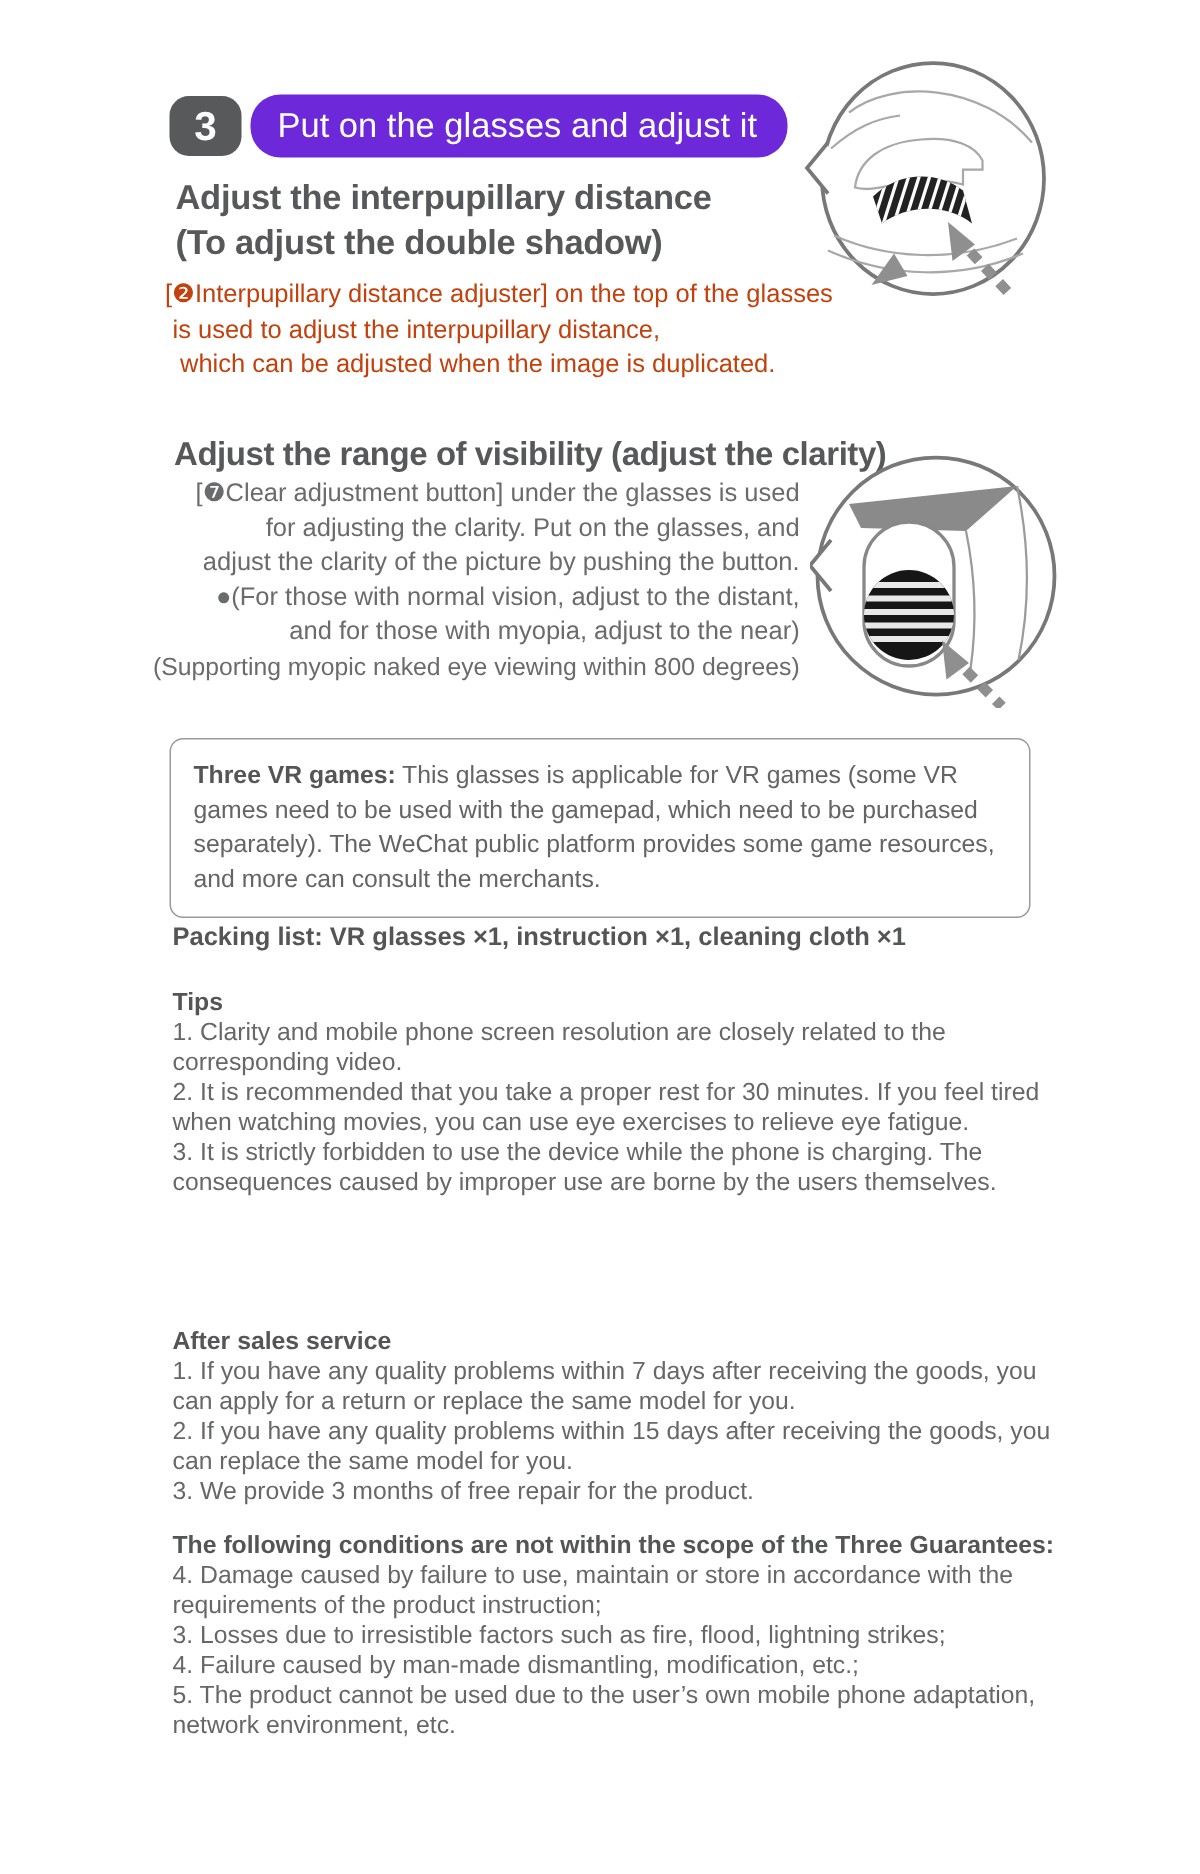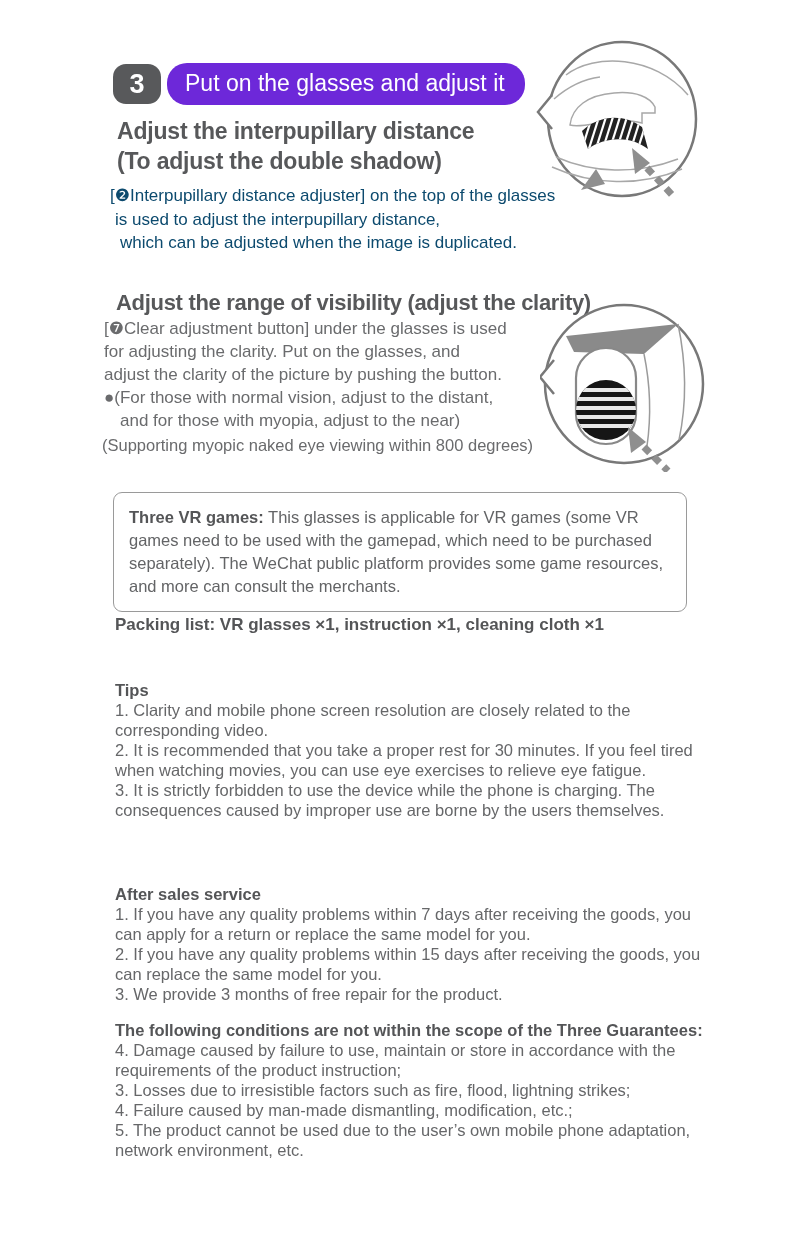--- a/index.html
+++ b/index.html
@@ -16,39 +16,39 @@
     font-size:27px;font-weight:bold;display:flex;align-items:center;justify-content:center;
   }
   .pill{
     height:40px;border-radius:20px;background:#6d28d9;color:#fff;
     font-size:23px;display:flex;align-items:center;padding:0 20px 2px 18px;white-space:nowrap;
   }
   
   .h1{left:117px;top:116px;font-size:23px;font-weight:bold;color:#57585a;line-height:30px;letter-spacing:-0.2px;}
   .h2{left:116px;top:272px;font-size:22px;font-weight:bold;color:#57585a;line-height:30px;letter-spacing:-0.3px;white-space:nowrap;margin-top:16px;}
   
-  .para1{left:110px;top:184px;font-size:17px;line-height:23.5px;color:#0c4a6e;}
+  .para1{left:110px;top:184px;font-size:17px;line-height:23.5px;color:#c2410c;}
   .para1 .ln1{padding-left:5px;}
   .para1 .ln2{padding-left:10px;}
-  .para2{left:104px;top:317px;font-size:17px;line-height:23px;color:#6a6b6d;}
+  .para2{left:104px;top:317px;font-size:17px;line-height:23px;color:#6a6b6d;text-align:right;}
   .para2 .indent{padding-left:16px;}
   .para2 .support{margin-left:-2px;font-size:16.5px;padding-top:2px;}
   
   .vr-box{
     left:113px;top:492px;width:574px;box-sizing:border-box;
     border:1.5px solid #9a9a9a;border-radius:9px;padding:13px 15px;
     font-size:16.5px;line-height:23px;color:#636466;
   }
   .vr-box b{color:#545557;}
   
   .packing{left:115px;top:615px;font-size:17px;font-weight:bold;color:#545557;white-space:nowrap;}
   
   .txt-section{width:588px;font-size:16.5px;line-height:20px;color:#666769;}
   .txt-section .sec-head{font-weight:bold;color:#545557;}
-  .tips{left:115px;top:680px;}
+  .tips{left:115px;top:658px;}
   .after{left:115px;top:884px;}
   .three{left:115px;top:1020px;}
   
   .illu1{left:536px;top:33px;}
   .illu2{left:540px;top:300px;}
 </style>
 </head>
 <body>
 
 <div class="abs header-row">

